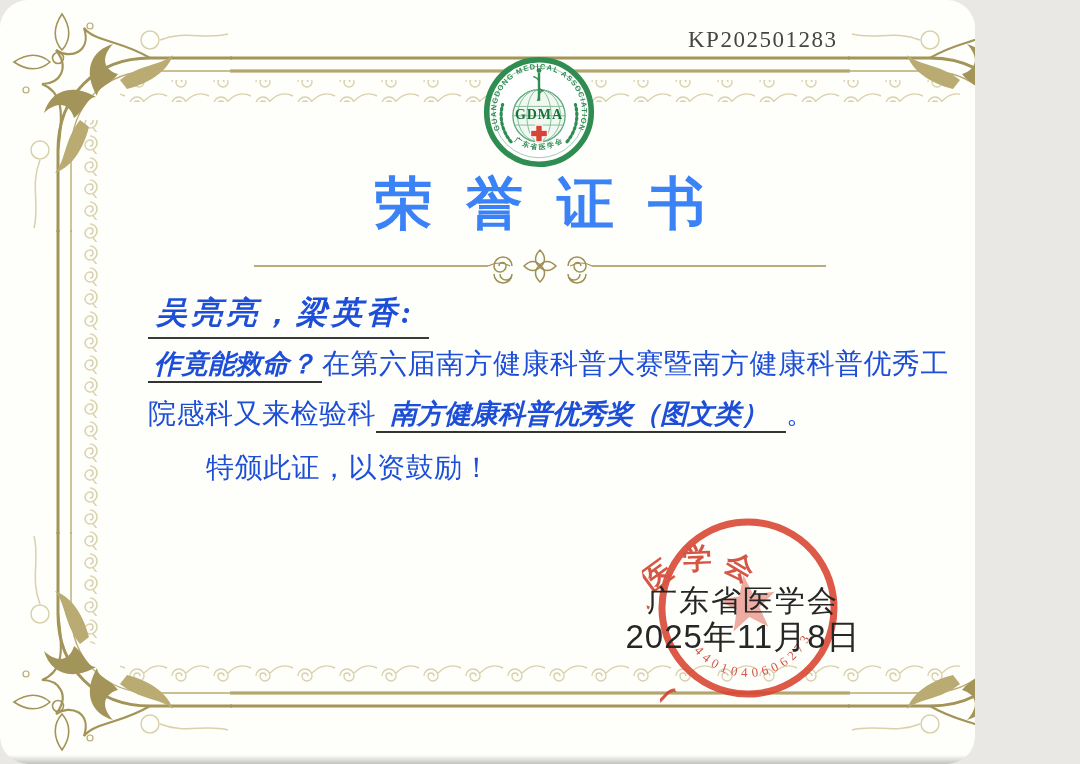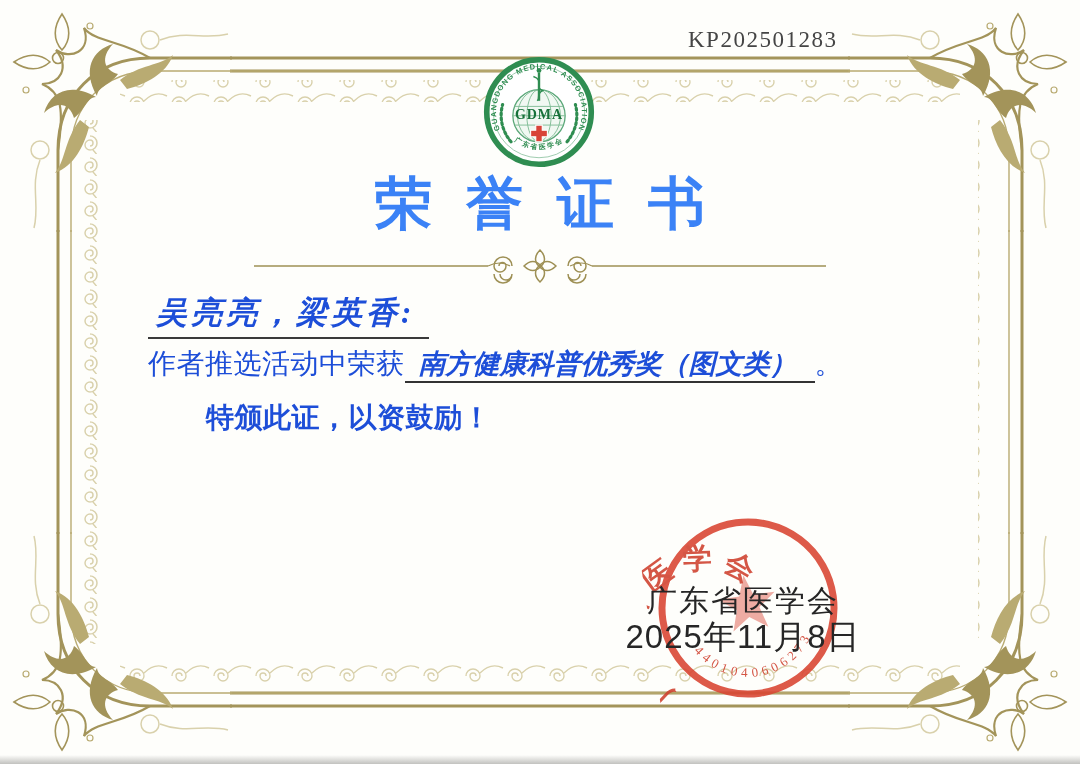--- a/index.html
+++ b/index.html
@@ -3,22 +3,22 @@
 <meta charset="utf-8">
 <style>
   html,body{margin:0;padding:0;}
   body{
     width:1080px;height:764px;
     background:#e9e8e5;
     font-family:"Liberation Serif","DejaVu Serif",serif;
     overflow:hidden;
   }
   .page{
-    position:relative;width:1080px;height:764px;
-    background:#fefefb;overflow:hidden;
+    position:relative;width:975px;height:764px;
+    background:#fefefb;overflow:hidden;border-radius:28px;
   }
   .scan-shadow-bottom{
     position:absolute;left:0;bottom:0;width:100%;height:9px;
     background:linear-gradient(to bottom,rgba(120,120,118,0),rgba(120,120,118,.45));
   }
   .frame{position:absolute;left:0;top:0;width:1080px;height:764px;}
   .cert-number{
     position:absolute;left:688px;top:27px;
     font-size:23px;color:#454545;letter-spacing:1.5px;
     font-family:"Liberation Serif","DejaVu Serif",serif;
@@ -42,21 +42,21 @@
   }
   .line{
     font-size:28px;line-height:50px;margin:0;white-space:nowrap;
     letter-spacing:0.5px;
   }
   .first-line{margin-top:7px;}
   .indent{display:inline-block;width:58px;}
   .hw{font-weight:bold;font-style:italic;font-size:27px;letter-spacing:0;}
   .u{border-bottom:2px solid #333;padding:0 6px 2px 6px;}
   .u-award{border-bottom:2px solid #333;padding:0 18px 2px 14px;}
-  .closing-line{margin-top:4px;font-weight:bold;}
+  .closing-line{margin-top:4px;}
   .seal{
     position:absolute;left:648px;top:508px;width:200px;height:200px;
     transform:rotate(-8deg);opacity:.88;
   }
   .sign-block{
     position:absolute;left:617px;top:582px;width:252px;
     text-align:center;color:#262626;
   }
   .issuer-line{font-size:30px;line-height:37px;letter-spacing:2px;}
   .date-line{font-size:33px;line-height:36px;letter-spacing:1px;
@@ -177,22 +177,23 @@
       <path d="M290,38 C296,32 296,26 290,21 C284,26 284,32 290,38 Z"></path>
       <path d="M274,22 C280,16 286,16 291,22 C286,28 280,28 274,22 Z"></path>
       <path d="M306,22 C300,16 294,16 289,22 C294,28 300,28 306,22 Z"></path>
     </g>
   </svg>
 
   <div class="content">
     <div class="recipients">吴亮亮，梁英香:</div>
 
 
-
-    <p class="line"><span>作者推选活动中荣获</span><span class="hw u-award">南方健康科普优秀奖（图文类）</span><span>。</span></p>
+    <p class="line"><span class="hw u">作竟能救命？</span><span>在第六届南方健康科普大赛暨南方健康科普优秀工</span></p>
+
+    <p class="line"><span>院感科又来检验科</span><span class="hw u-award">南方健康科普优秀奖（图文类）</span><span>。</span></p>
 
     <p class="line closing-line"><span class="indent"></span><span>特颁此证，以资鼓励！</span></p>
   </div>
 
   <svg class="seal" viewBox="0 0 200 200">
     <defs>
       <path id="sealArc" d="M100,165 A65,65 0 1 1 100.01,164.99" fill="none"></path>
       <path id="sealNum" d="M34,120 A69,69 0 0 0 166,120" fill="none"></path>
     </defs>
     <circle cx="100" cy="100" r="86" fill="none" stroke="#d94431" stroke-width="7"></circle>

